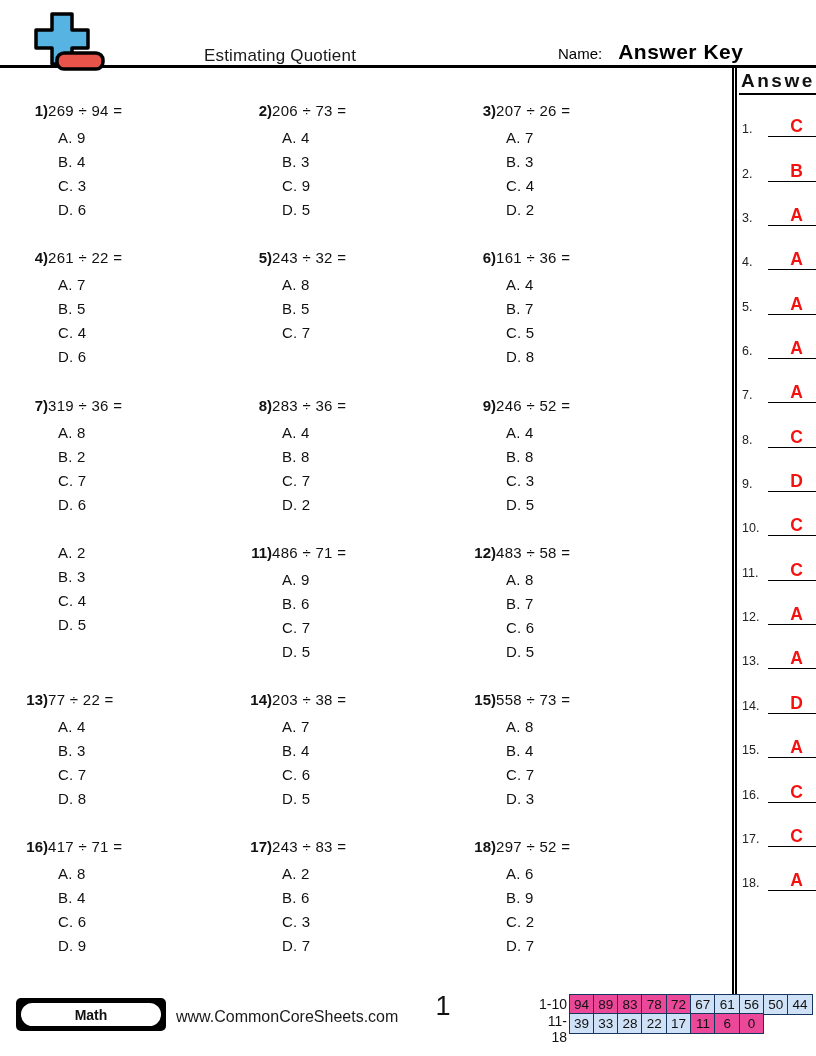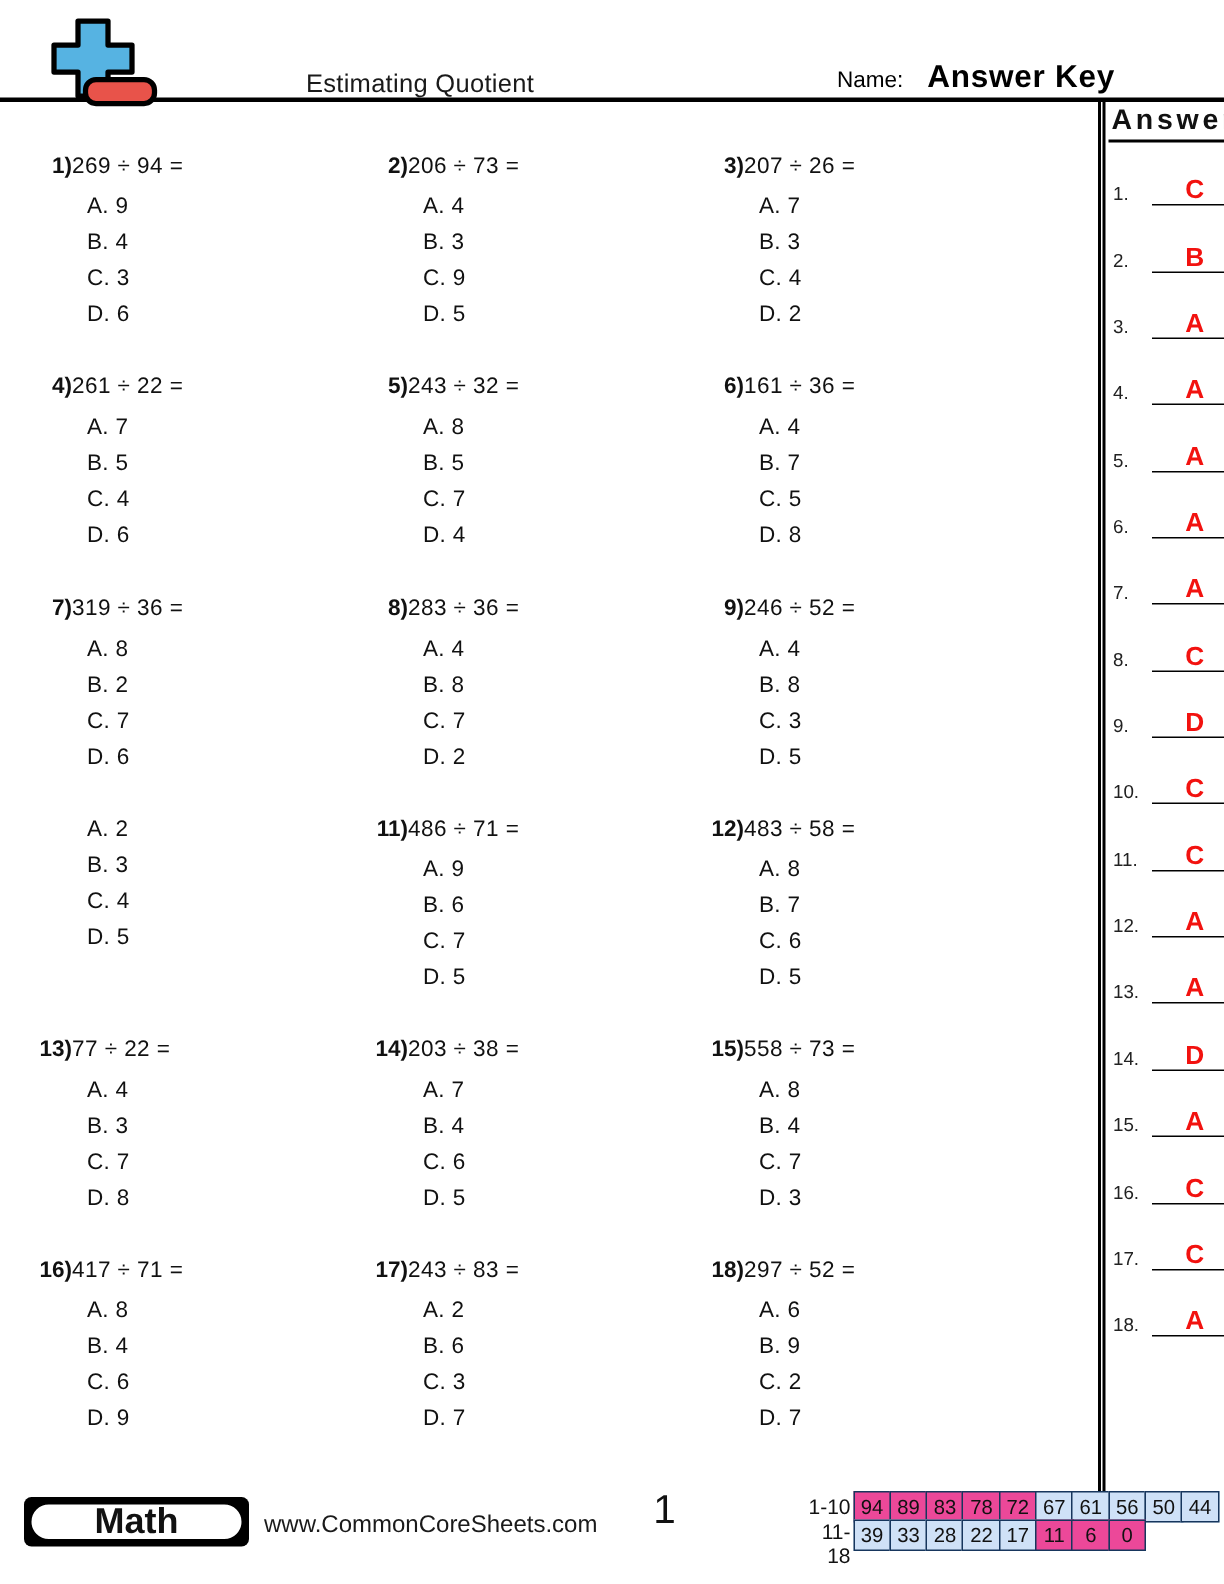--- a/index.html
+++ b/index.html
@@ -53,21 +53,21 @@
   }
 
   
   .brand-box{
     position:absolute;left:16px;top:998px;width:150px;height:33px;
     background:#000;border-radius:5px;
   }
   .brand-pill{
     position:absolute;left:3px;top:3px;right:3px;bottom:3px;background:#fff;
     border:2px solid #000;border-radius:16px;display:flex;align-items:center;justify-content:center;
-    font-size:24px;font-weight:bold;
+    font-size:14px;font-weight:bold;
   }
   .website{position:absolute;left:176px;top:1008px;font-size:16px;color:#1a1a1a;}
   .page-num{position:absolute;left:428px;top:991px;width:30px;text-align:center;font-size:27px;}
   .score-table{position:absolute;left:534px;top:994px;}
   .score-row{display:flex;align-items:stretch;}
   .score-row + .score-row{margin-top:-1.5px;}
   .score-label{
     width:33px;flex:0 0 33px;text-align:right;font-size:14px;
     display:flex;align-items:center;justify-content:flex-end;padding-right:3px;
   }
@@ -150,21 +150,20 @@
       </div>
       <div class="problem">
         <div class="q-line">
           <span class="q-num">5)</span>
           <span class="q-text">243 ÷ 32 =</span>
         </div>
         <div class="choices">
           <div class="choice">A. 8</div>
           <div class="choice">B. 5</div>
           <div class="choice">C. 7</div>
-          <div class="choice">D. 4</div>
         </div>
       </div>
       <div class="problem">
         <div class="q-line">
           <span class="q-num">6)</span>
           <span class="q-text">161 ÷ 36 =</span>
         </div>
         <div class="choices">
           <div class="choice">A. 4</div>
           <div class="choice">B. 7</div>

